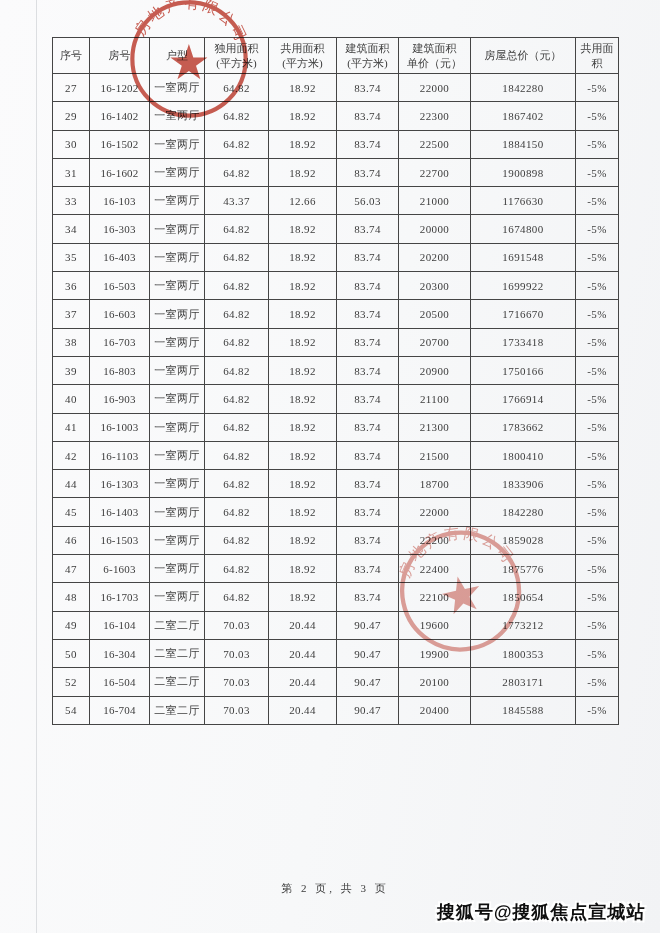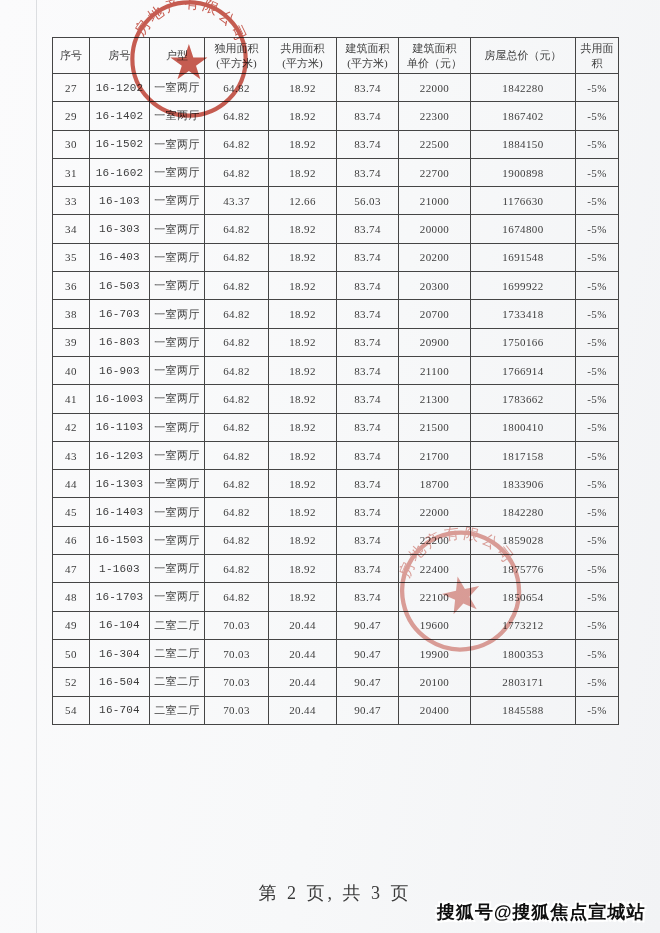--- a/index.html
+++ b/index.html
@@ -43,21 +43,21 @@
     height: 36px;
     font-weight: normal;
     white-space: pre-line;
     line-height: 1.3;
     padding: 1px 0;
   }
   .price-table td {
     height: 28.3px;
     letter-spacing: 0.4px;
   }
-  .price-table tbody tr td:nth-child(2) { letter-spacing: 0.2px; font-family: Liberation Mono, monospace; }
+  .price-table tbody tr td:nth-child(2) { letter-spacing: 0.2px; }
 
   .stamp {
     position: absolute;
     mix-blend-mode: multiply;
     pointer-events: none;
   }
   .stamp-top {
     left: 124px;
     top: -6px;
     opacity: 0.82;
@@ -68,21 +68,21 @@
     opacity: 0.48;
     transform: rotate(-12deg);
   }
 
   .footer-pageinfo {
     position: absolute;
     top: 881px;
     left: 52px;
     width: 566px;
     text-align: center;
-    font-size: 18px;
+    font-size: 11px;
     color: #3a3a3a;
     letter-spacing: 3px;
   }
 
   .watermark {
     position: absolute;
     top: 900px;
     right: 14px;
     font-family: "Liberation Sans", "DejaVu Sans", sans-serif;
     font-weight: bold;
@@ -213,20 +213,31 @@
           <td>16-503</td>
           <td>一室两厅</td>
           <td>64.82</td>
           <td>18.92</td>
           <td>83.74</td>
           <td>20300</td>
           <td>1699922</td>
           <td>-5%</td>
         </tr>
         <tr>
+          <td>37</td>
+          <td>16-603</td>
+          <td>一室两厅</td>
+          <td>64.82</td>
+          <td>18.92</td>
+          <td>83.74</td>
+          <td>20500</td>
+          <td>1716670</td>
+          <td>-5%</td>
+        </tr>
+        <tr>
           <td>38</td>
           <td>16-703</td>
           <td>一室两厅</td>
           <td>64.82</td>
           <td>18.92</td>
           <td>83.74</td>
           <td>20700</td>
           <td>1733418</td>
           <td>-5%</td>
         </tr>
@@ -268,31 +279,20 @@
           <td>16-1103</td>
           <td>一室两厅</td>
           <td>64.82</td>
           <td>18.92</td>
           <td>83.74</td>
           <td>21500</td>
           <td>1800410</td>
           <td>-5%</td>
         </tr>
         <tr>
-          <td>43</td>
-          <td>16-1203</td>
-          <td>一室两厅</td>
-          <td>64.82</td>
-          <td>18.92</td>
-          <td>83.74</td>
-          <td>21700</td>
-          <td>1817158</td>
-          <td>-5%</td>
-        </tr>
-        <tr>
           <td>44</td>
           <td>16-1303</td>
           <td>一室两厅</td>
           <td>64.82</td>
           <td>18.92</td>
           <td>83.74</td>
           <td>18700</td>
           <td>1833906</td>
           <td>-5%</td>
         </tr>
@@ -313,21 +313,21 @@
           <td>一室两厅</td>
           <td>64.82</td>
           <td>18.92</td>
           <td>83.74</td>
           <td>22200</td>
           <td>1859028</td>
           <td>-5%</td>
         </tr>
         <tr>
           <td>47</td>
-          <td>1-1603</td>
+          <td>6-1603</td>
           <td>一室两厅</td>
           <td>64.82</td>
           <td>18.92</td>
           <td>83.74</td>
           <td>22400</td>
           <td>1875776</td>
           <td>-5%</td>
         </tr>
         <tr>
           <td>48</td>

